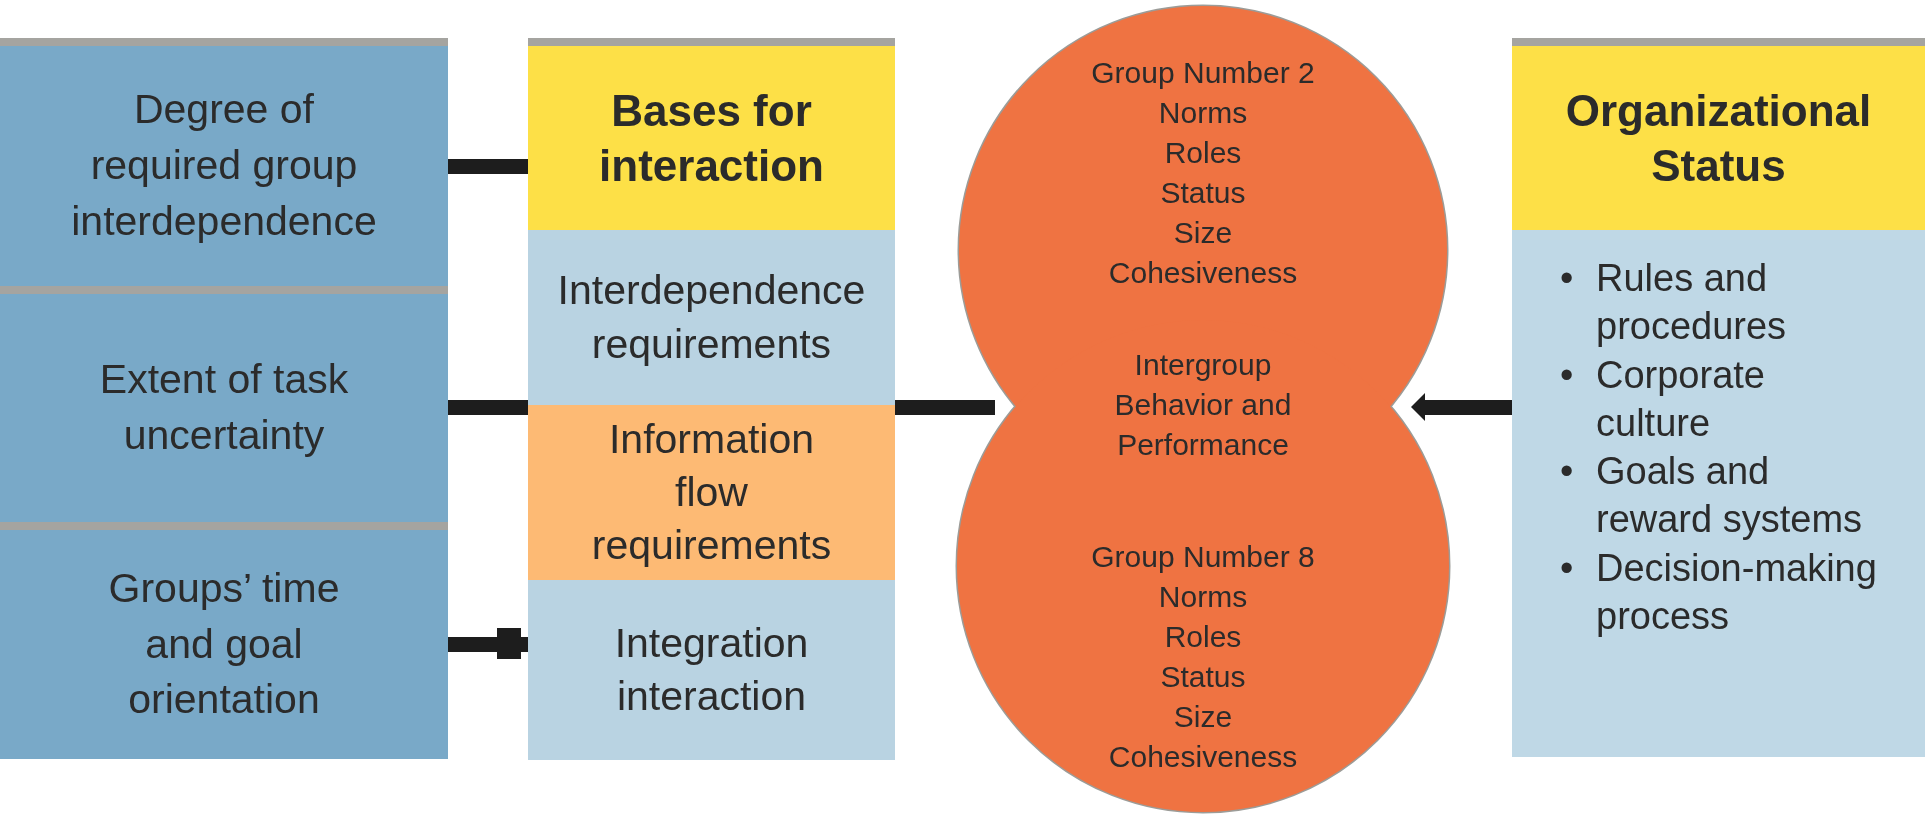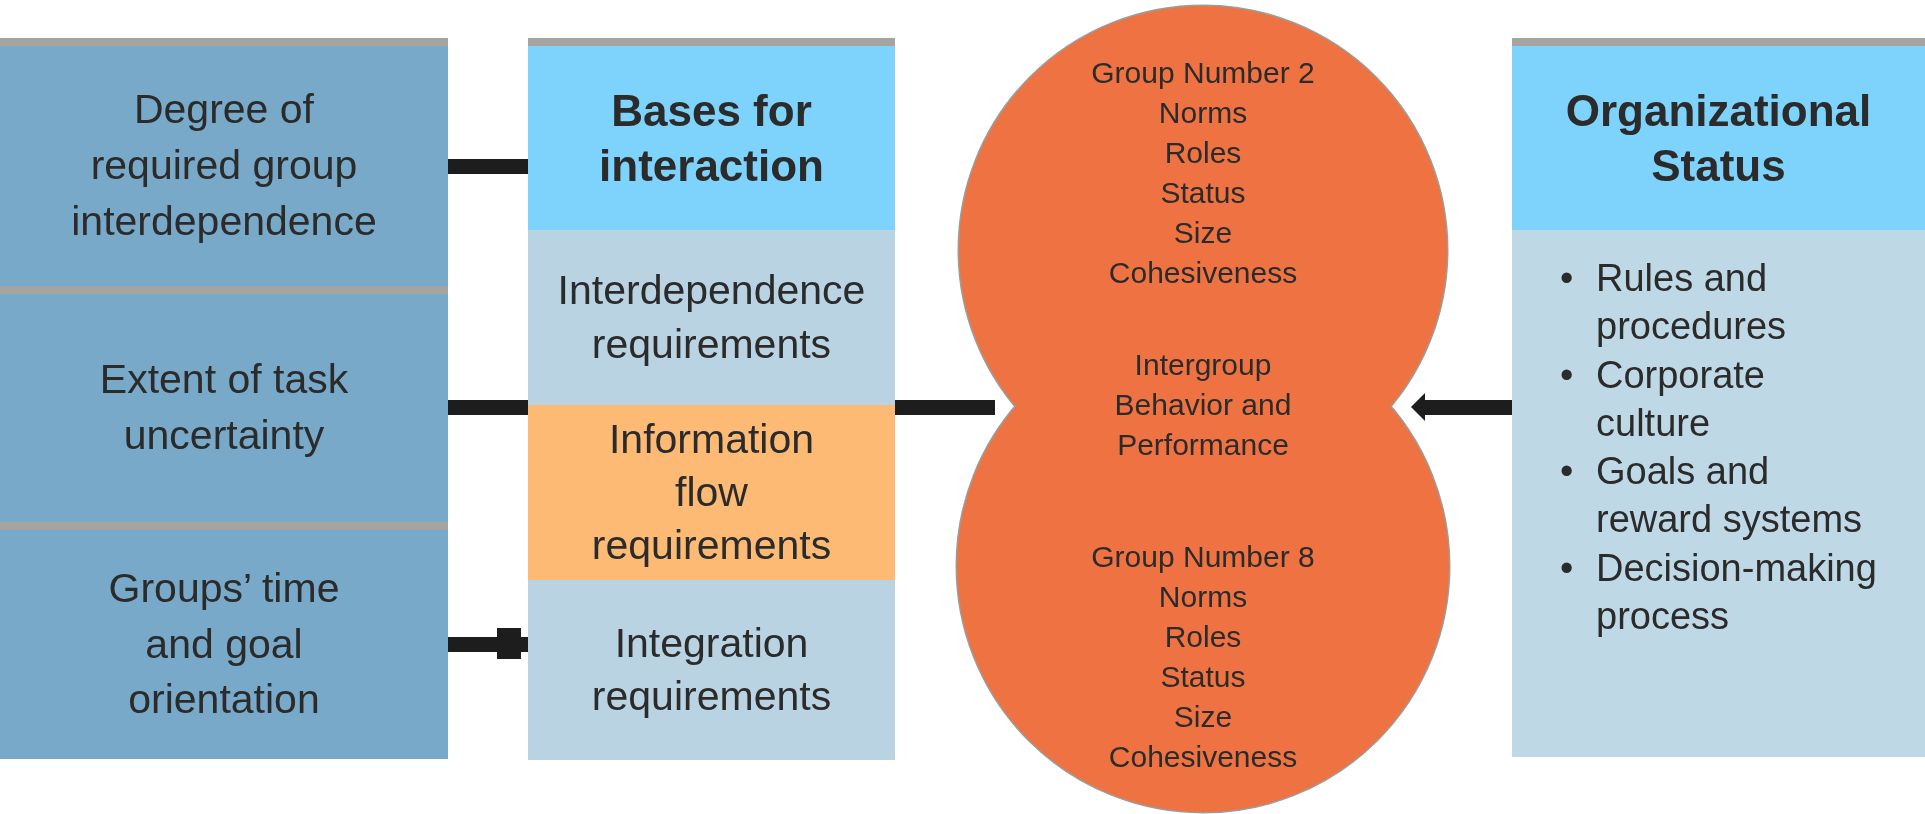--- a/index.html
+++ b/index.html
@@ -12,21 +12,21 @@
   
   .col{box-sizing:border-box;border-top:8px solid #a5a4a0;}
   .cell{display:flex;align-items:center;justify-content:center;text-align:center;}
   .col1{left:0;top:38px;width:448px;height:721px;}
   .c1box{background:#79a9c8;font-size:41px;line-height:1.36;}
   .c1box.b1{height:240px;}
   .c1box.b2{height:228px;}
   .c1box.b3{height:229px;text-align:center;}
   .divider{height:8px;background:#a5a4a0;}
   .col2{left:528px;top:38px;width:367px;height:722px;}
-  .hdr{background:#7dd3fc;font-weight:bold;font-size:44px;line-height:1.25;height:184px;}
+  .hdr{background:#fde047;font-weight:bold;font-size:44px;line-height:1.25;height:184px;}
   .band{font-size:41px;line-height:1.3;}
   .bandA{background:#b9d3e2;height:175px;}
   .bandB{background:#fdba74;height:175px;}
   .bandC{background:#b9d3e2;height:180px;}
   .col4{left:1512px;top:38px;width:413px;height:719px;}
   .ctxbody{background:#bfd8e6;height:527px;box-sizing:border-box;padding:24px 18px 0 44px;}
   .ctxbody ul{list-style:none;margin:0;padding:0;font-size:38px;line-height:1.27;}
   .ctxbody li{position:relative;padding-left:40px;}
   .blt{position:absolute;left:4px;top:0;}
   
@@ -92,21 +92,21 @@
       <span class="ml">Interdependence
 requirements</span>
     </div>
     <div class="cell band bandB">
       <span class="ml">Information
 flow
 requirements</span>
     </div>
     <div class="cell band bandC">
       <span class="ml">Integration
-requirements</span>
+interaction</span>
     </div>
   </div>
 
   <div class="abs ctext" style="left:1003px;top:53px;">
     <div>Group Number 2</div>
     <div>Norms</div>
     <div>Roles</div>
     <div>Status</div>
     <div>Size</div>
     <div>Cohesiveness</div>

